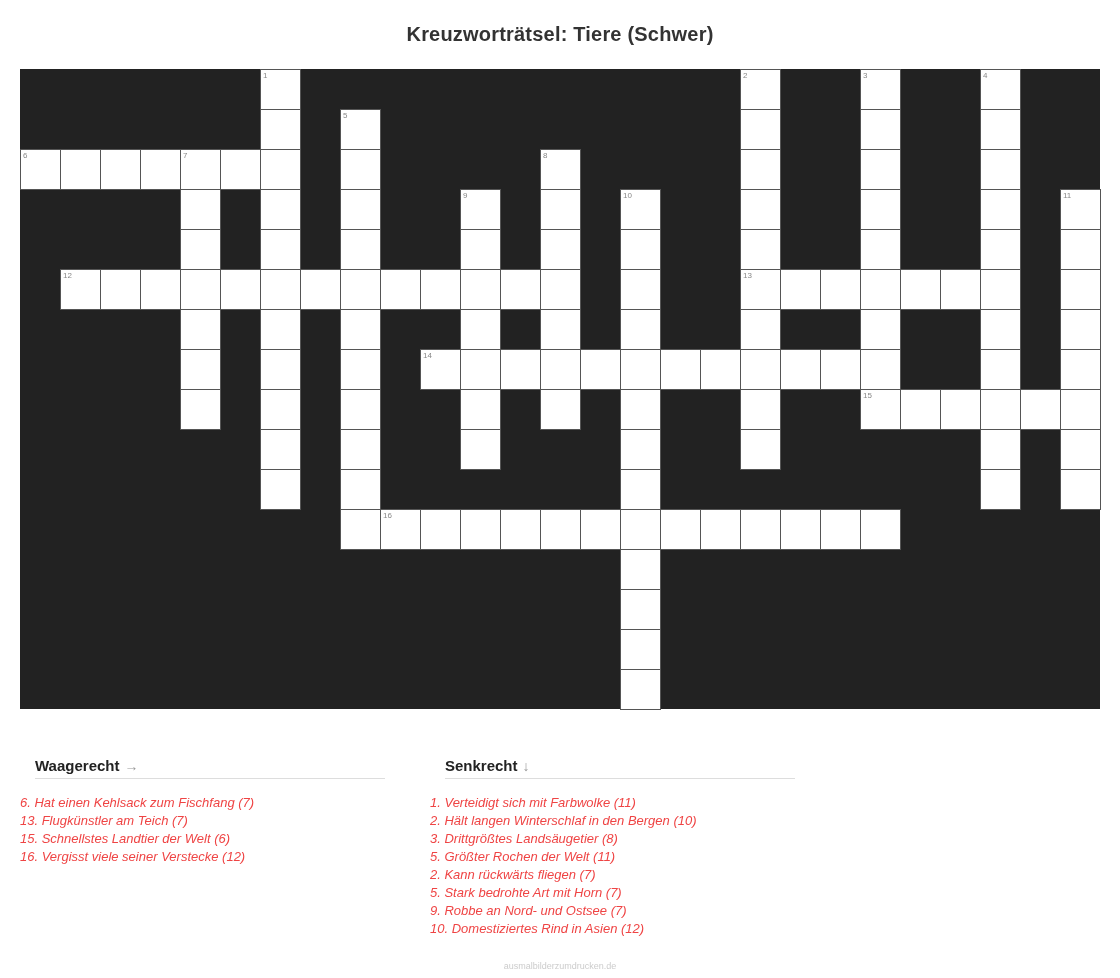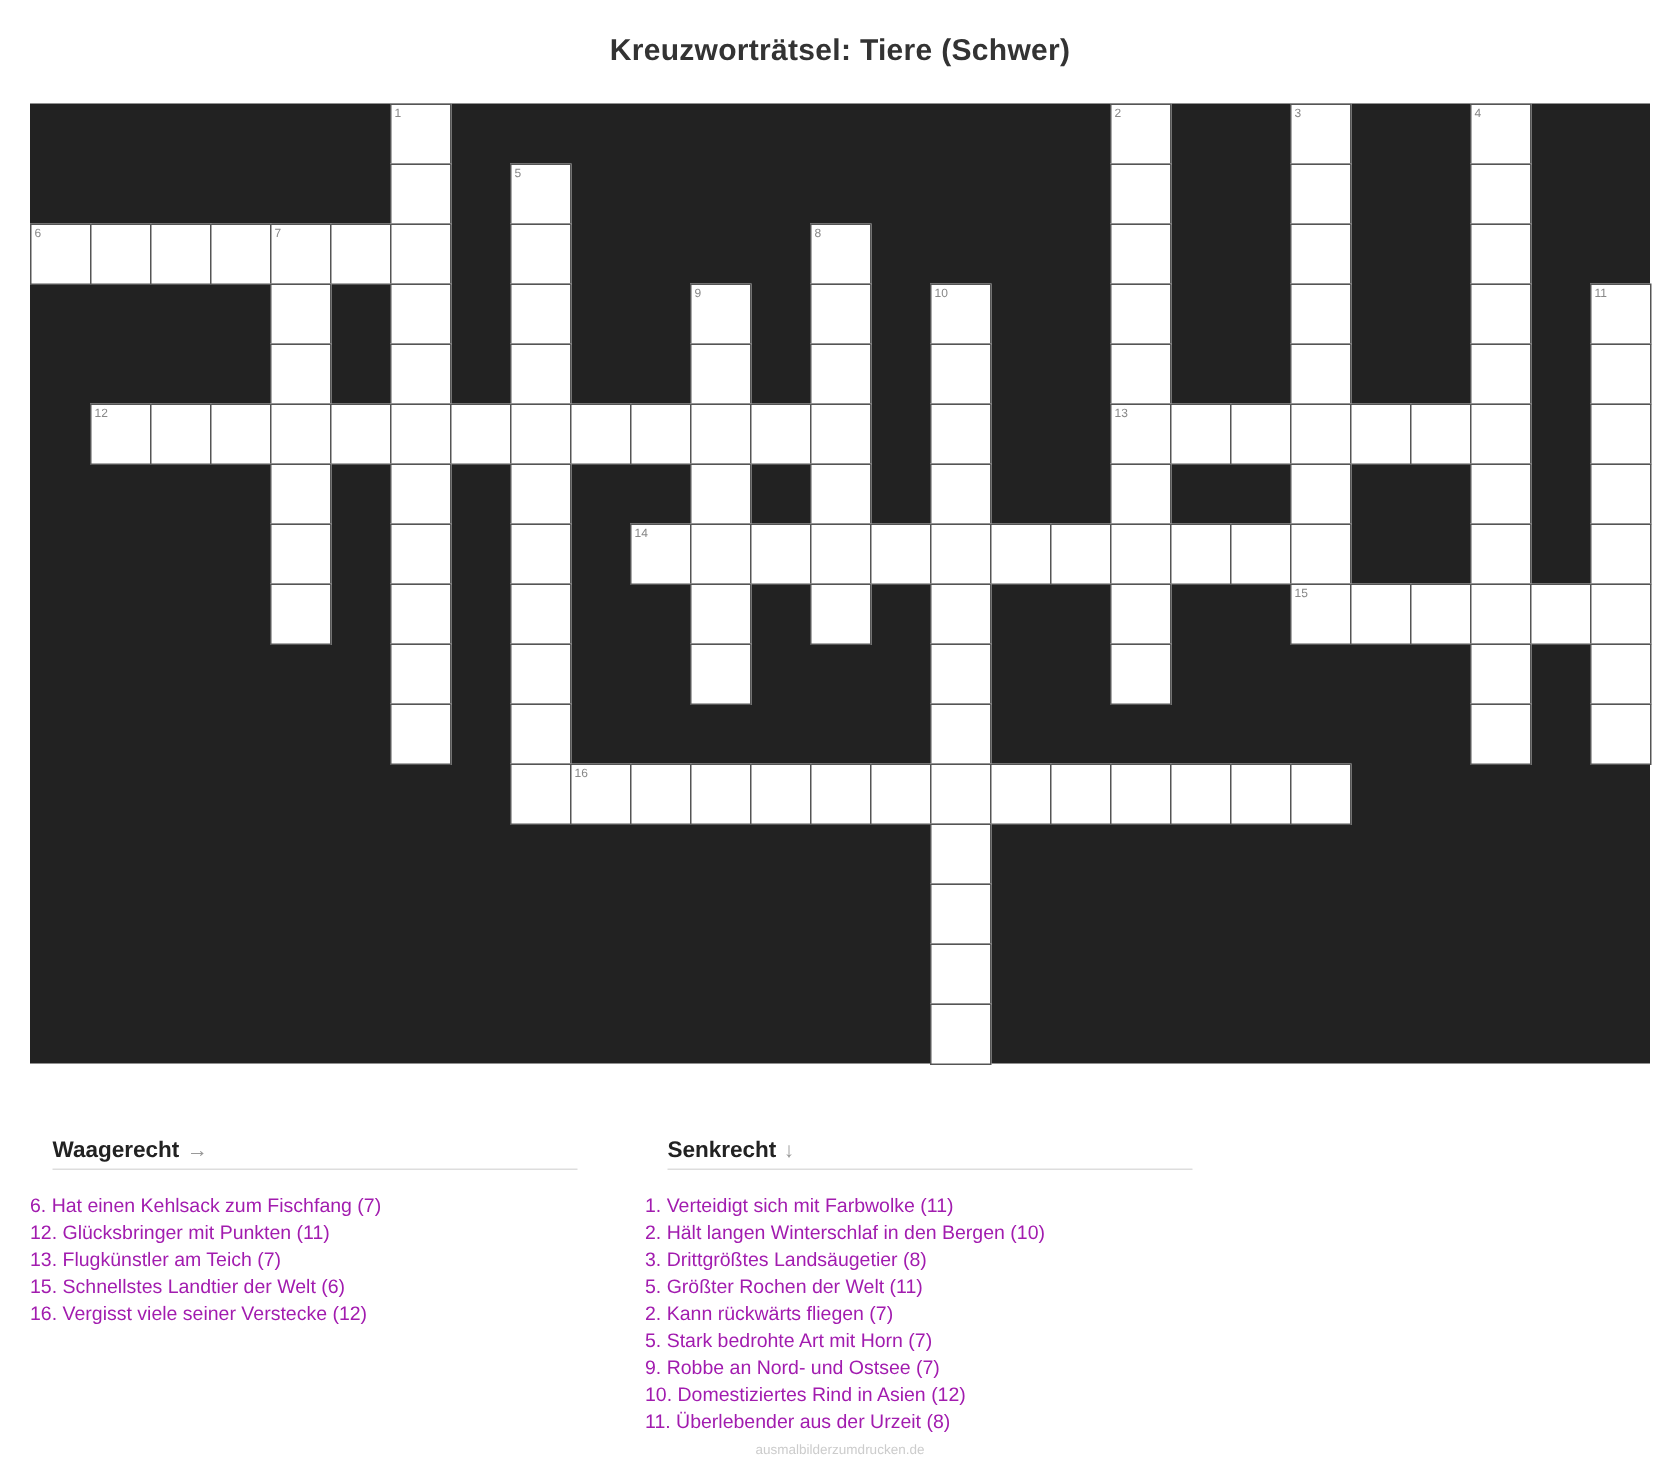--- a/index.html
+++ b/index.html
@@ -30,21 +30,21 @@
   .clue-col.right { left:430px; }
   .clue-heading {
     margin:15px; font-size:15px; font-weight:bold; color:#222222;
     line-height:20px; padding-bottom:2px; border-bottom:1px solid #dddddd;
   }
   .clue-heading .arrow {
     color:#999999; font-weight:normal; font-size:14px; margin-left:5px;
   }
   .clue-list {
     list-style:none; margin:4px 0 0 0; padding:0;
-    font-size:13px; color:#a21caf; line-height:18px;
+    font-size:13px; color:#ef4444; line-height:18px;font-style:italic;
   }
   .footer {
     position:absolute; top:961px; left:0; width:100%;
     text-align:center; font-size:9px; line-height:10px; color:#cccccc;
   }
 </style>
 </head>
 <body>
 
 <div class="page">
@@ -216,37 +216,35 @@
       <div class="cell" style="left: 600px; top: 480px;"></div>
       <div class="cell" style="left: 600px; top: 520px;"></div>
       <div class="cell" style="left: 600px; top: 560px;"></div>
       <div class="cell" style="left: 600px; top: 600px;"></div>
     </div>
 
   <div class="clue-col left">
     <h2 class="clue-heading"><span>Waagerecht</span><span class="arrow">→</span></h2>
     <ul class="clue-list" id="across-list">
         <li>6. Hat einen Kehlsack zum Fischfang (7)</li>
-        <li>12. Glücksbringer mit Punkten (11)</li>
         <li>13. Flugkünstler am Teich (7)</li>
         <li>15. Schnellstes Landtier der Welt (6)</li>
         <li>16. Vergisst viele seiner Verstecke (12)</li>
       </ul>
   </div>
 
   <div class="clue-col right">
     <h2 class="clue-heading"><span>Senkrecht</span><span class="arrow">↓</span></h2>
     <ul class="clue-list" id="down-list">
         <li>1. Verteidigt sich mit Farbwolke (11)</li>
         <li>2. Hält langen Winterschlaf in den Bergen (10)</li>
         <li>3. Drittgrößtes Landsäugetier (8)</li>
         <li>5. Größter Rochen der Welt (11)</li>
         <li>2. Kann rückwärts fliegen (7)</li>
         <li>5. Stark bedrohte Art mit Horn (7)</li>
         <li>9. Robbe an Nord- und Ostsee (7)</li>
         <li>10. Domestiziertes Rind in Asien (12)</li>
-        <li>11. Überlebender aus der Urzeit (8)</li>
       </ul>
   </div>
 
   <div class="footer">ausmalbilderzumdrucken.de</div>
 
 </div>
 
 </body></html>

